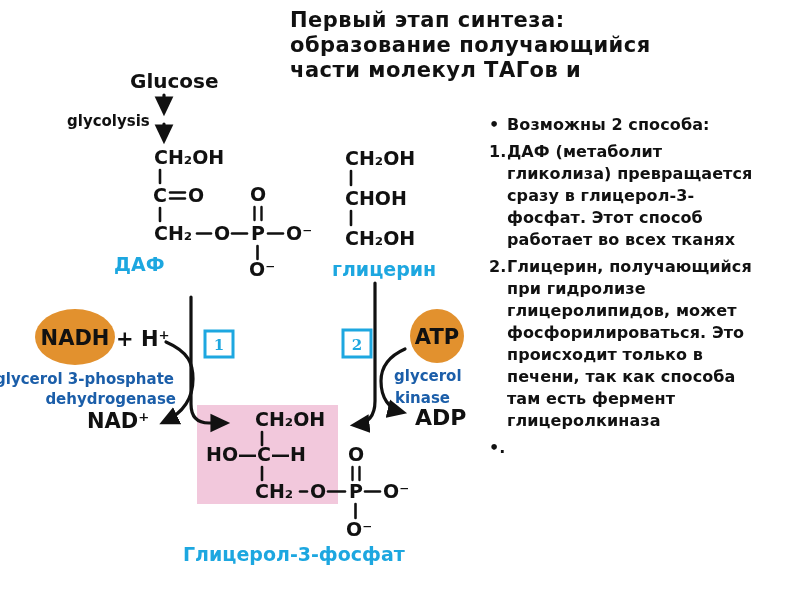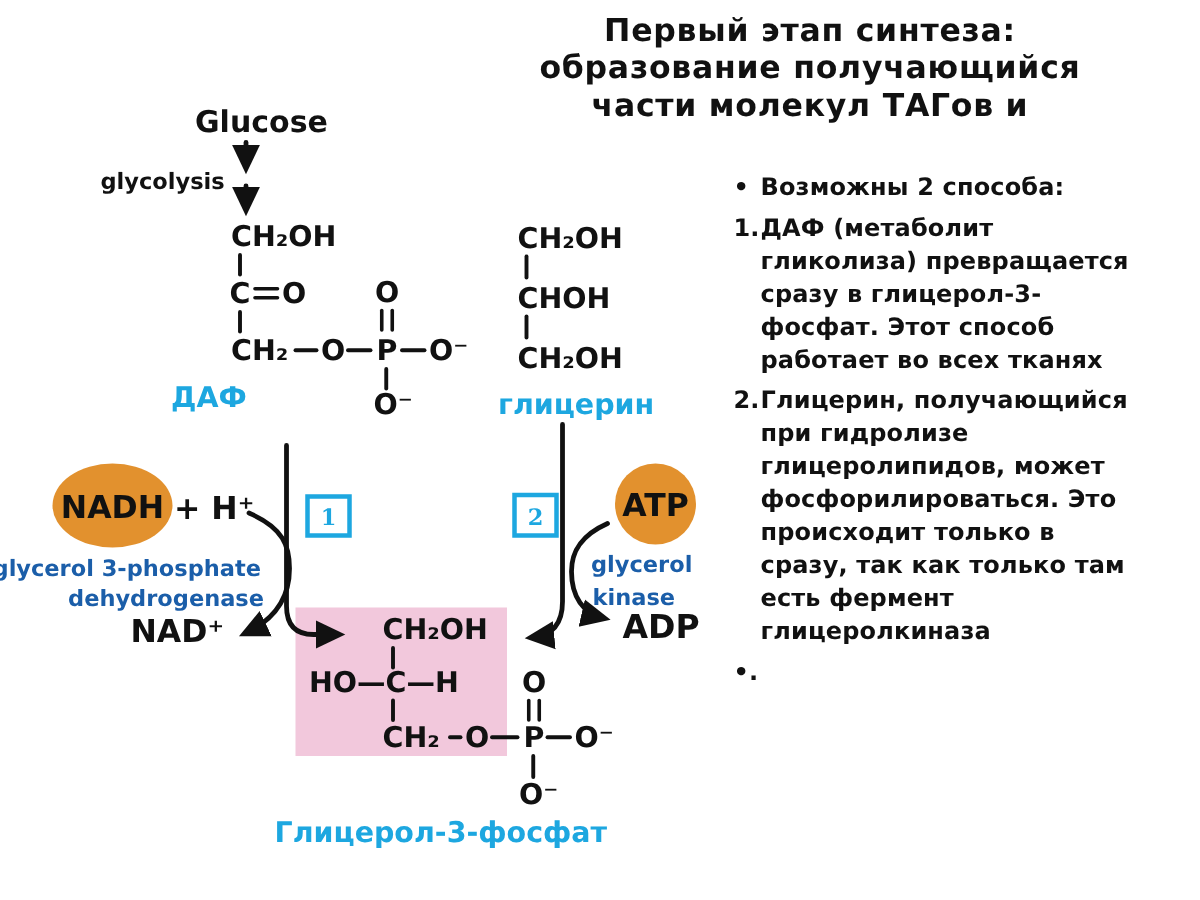--- a/index.html
+++ b/index.html
@@ -8,21 +8,21 @@
     --orange:#e2912e;
     --pink:#f2c8dc;
     --ink:#111111;
   }
   html,body{margin:0;padding:0;}
   body{
     width:800px;height:600px;background:#ffffff;overflow:hidden;position:relative;
     font-family:"DejaVu Sans",sans-serif;color:var(--ink);
   }
   .slide-title{
-    position:absolute;left:290px;top:8px;width:500px;text-align:center;
+    position:absolute;left:290px;top:8px;width:500px;text-align:left;
     font-weight:bold;font-size:21px;line-height:25px;letter-spacing:0.5px;color:var(--ink);
   }
   .notes{
     position:absolute;left:484px;top:114px;width:300px;
     font-weight:bold;font-size:16px;line-height:22px;letter-spacing:0.1px;color:var(--ink);
   }
   .note-item{display:flex;margin-bottom:5px;}
   .note-marker{flex:none;width:23px;padding-left:5px;box-sizing:border-box;}
   .note-text{width:257px;}
   svg{position:absolute;left:0;top:0;}
@@ -52,21 +52,21 @@
   <div class="note-item">
     <span class="note-marker">•</span>
     <div class="note-text">Возможны 2 способа:</div>
   </div>
   <div class="note-item">
     <span class="note-marker">1.</span>
     <div class="note-text">ДАФ (метаболит гликолиза) превращается сразу в глицерол-3-фосфат. Этот способ работает во всех тканях</div>
   </div>
   <div class="note-item">
     <span class="note-marker">2.</span>
-    <div class="note-text">Глицерин, получающийся при гидролизе глицеролипидов, может фосфорилироваться. Это происходит только в сразу, так как только там есть фермент глицеролкиназа</div>
+    <div class="note-text">Глицерин, получающийся при гидролизе глицеролипидов, может фосфорилироваться. Это происходит только в печени, так как способа там есть фермент глицеролкиназа</div>
   </div>
   <div class="note-item">
     <span class="note-marker">•.</span>
   </div>
 </div>
 
 <svg width="490" height="600" viewBox="0 0 490 600">
   <defs>
     <marker id="ah" viewBox="0 0 10 10" refX="7" refY="5" markerWidth="6.5" markerHeight="6.5" orient="auto">
       <path d="M0,0.5 L9.5,5 L0,9.5 Z" fill="#111111"></path>

